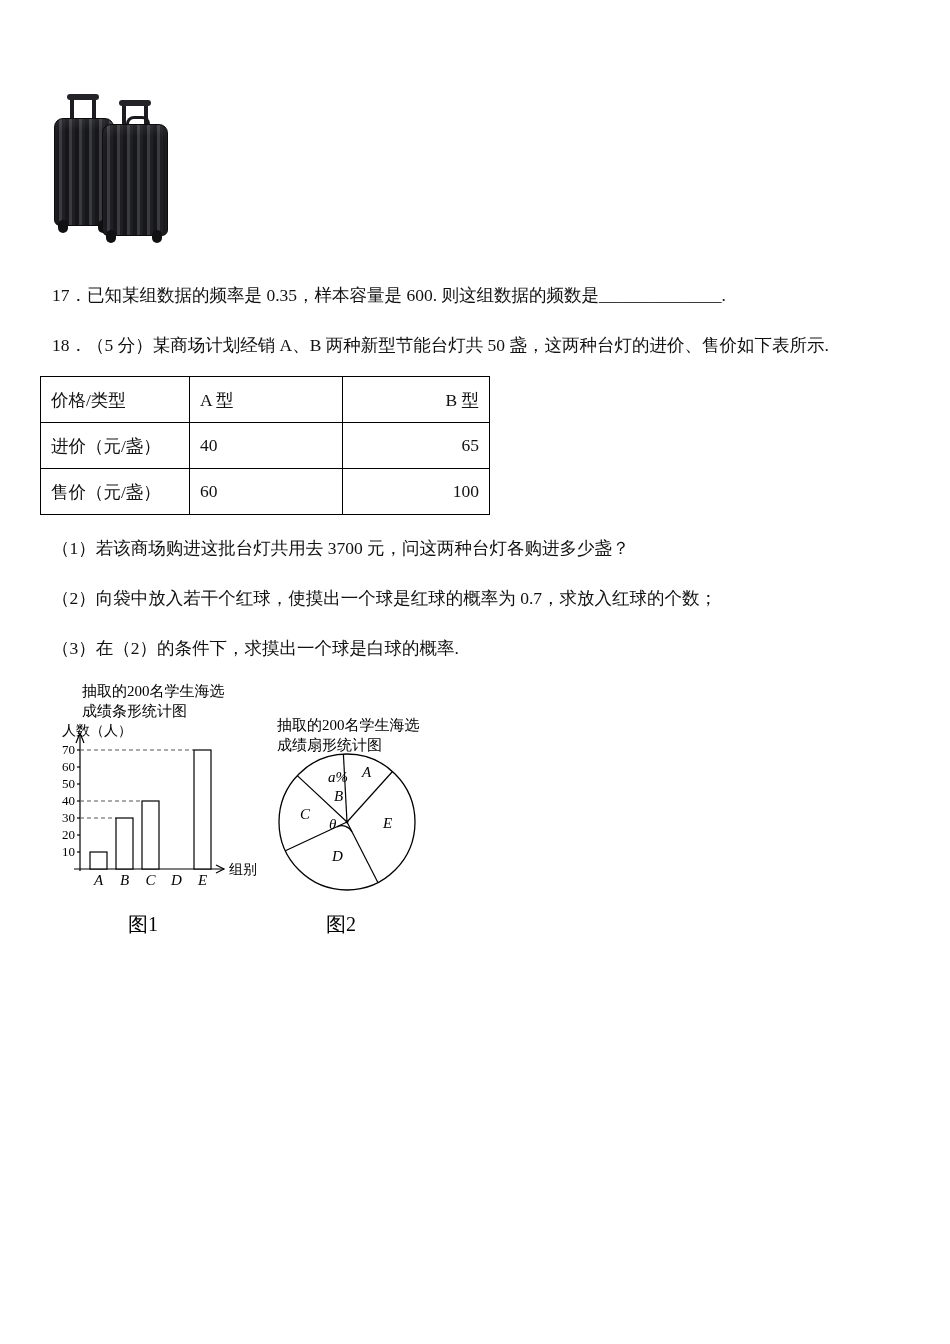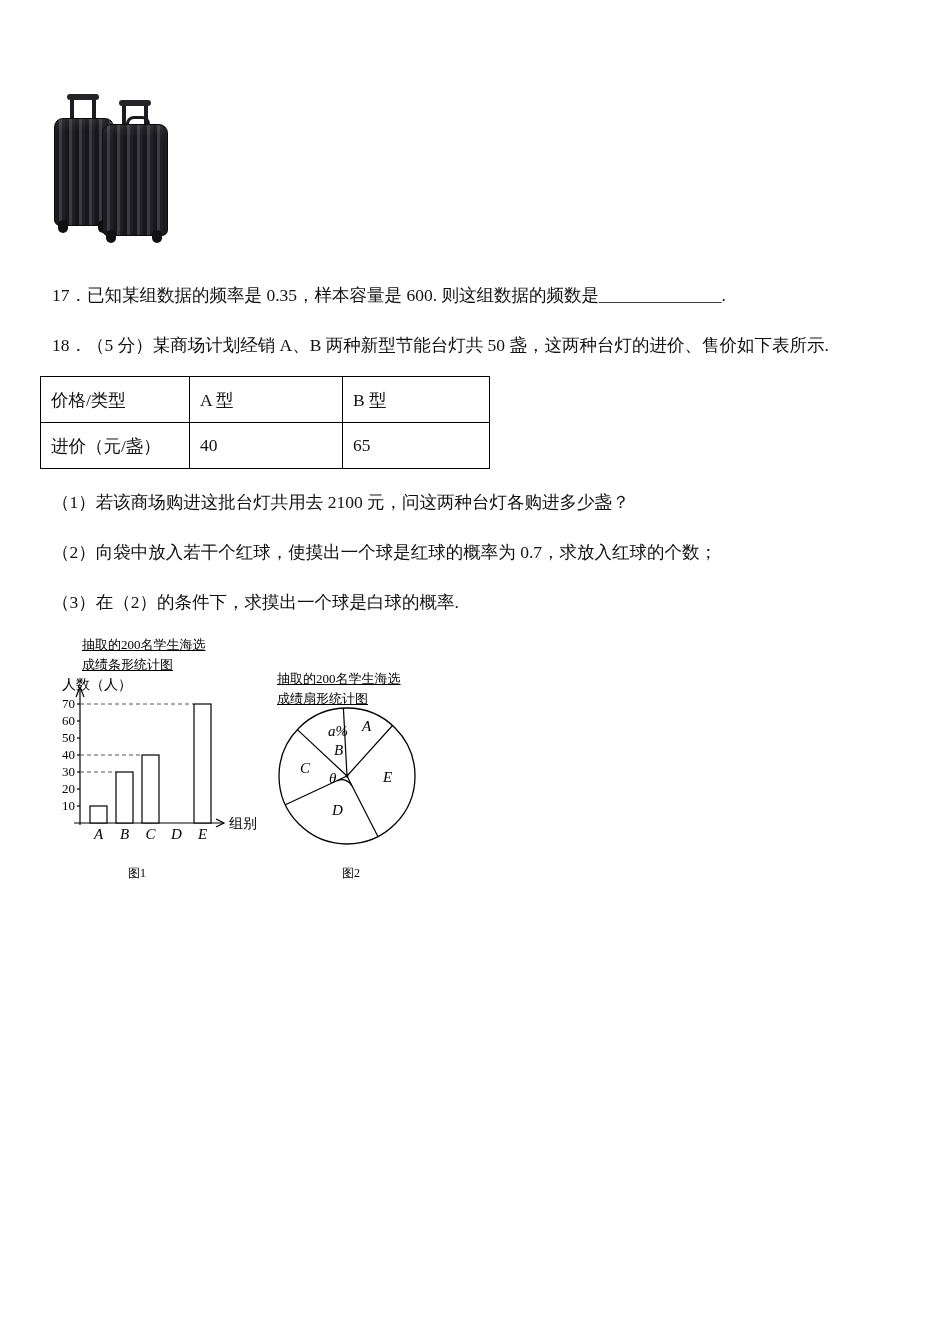--- a/index.html
+++ b/index.html
@@ -18,32 +18,32 @@
   .tel-bar{position:absolute;width:4px;background:#1d1d21;border-radius:2px;}
   .tel-top{position:absolute;height:6px;background:#232328;border-radius:3px;}
   .grip{position:absolute;height:10px;border:3px solid #1a1a1e;border-bottom:none;border-radius:8px 8px 0 0;background:transparent;}
   .wheel{position:absolute;width:10px;height:13px;background:#111114;border-radius:5px;}
 
   
   .price-table{border-collapse:collapse;margin:10px 0 14px 0;font-size:17.5px;}
   .price-table td{border:1.4px solid #000;height:45px;padding:0 10px;vertical-align:middle;}
   .price-table .c1{width:128px;}
   .price-table .c2{width:132px;}
-  .price-table .c3{width:126px;}
+  .price-table .c3{width:126px;text-align:right;}
 
   
   .figure-block{position:relative;height:268px;margin-top:6px;}
-  .fig-title{position:absolute;font-size:13px;line-height:20px;color:#000;text-decoration:underline;}
+  .fig-title{position:absolute;font-size:15px;line-height:20px;color:#000;}
   .bar-title{left:42px;top:2px;}
   .pie-title{left:237px;top:36px;}
   .bar-svg{position:absolute;left:10px;top:42px;}
   .pie-svg{position:absolute;left:212px;top:48px;}
-  .fig-caption{position:absolute;font-size:12px;color:#000;}
+  .fig-caption{position:absolute;font-size:20px;color:#000;}
   .fig1{left:88px;top:232px;}
-  .fig2{left:302px;top:232px;}
+  .fig2{left:286px;top:232px;}
 
   .axis{stroke:#000;stroke-width:1.2;fill:none;}
   .guide{stroke:#555;stroke-width:1;stroke-dasharray:4 3;}
   .bar{fill:#fff;stroke:#000;stroke-width:1.2;}
   .tick-label{font-size:13px;font-family:"Liberation Serif",serif;fill:#000;}
   .cat-label{font-size:15px;font-style:italic;font-family:"Liberation Serif",serif;fill:#000;}
   .axis-label{font-size:14px;font-family:"Liberation Serif",serif;fill:#000;}
   .pie-circle{fill:#fff;stroke:#000;stroke-width:1.3;}
   .pie-label{font-size:15px;font-style:italic;font-family:"Liberation Serif",serif;fill:#000;}
 </style>
@@ -78,24 +78,29 @@
         <tr>
       <td class="c1">价格/类型</td>
       <td class="c2">A 型</td>
       <td class="c3">B 型</td>
     </tr>
     <tr>
       <td class="c1">进价（元/盏）</td>
       <td class="c2">40</td>
       <td class="c3">65</td>
     </tr>
+    <tr>
+      <td class="c1">售价（元/盏）</td>
+      <td class="c2">60</td>
+      <td class="c3">100</td>
+    </tr>
   </tbody>
     </table>
 
-  <p class="para">（1）若该商场购进这批台灯共用去 2100 元，问这两种台灯各购进多少盏？</p>
+  <p class="para">（1）若该商场购进这批台灯共用去 3700 元，问这两种台灯各购进多少盏？</p>
   <p class="para">（2）向袋中放入若干个红球，使摸出一个球是红球的概率为 0.7，求放入红球的个数；</p>
   <p class="para">（3）在（2）的条件下，求摸出一个球是白球的概率.</p>
 
   <div class="figure-block">
 
     <div class="fig-title bar-title">
       <div>抽取的200名学生海选</div>
       <div>成绩条形统计图</div>
     </div>
 

